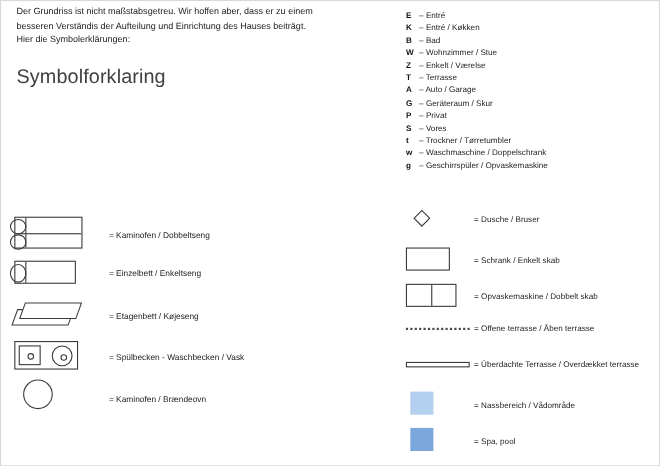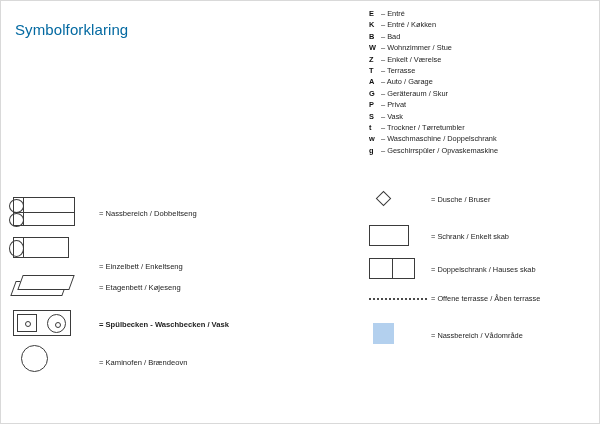--- a/index.html
+++ b/index.html
@@ -31,25 +31,25 @@
     width: 340px;
   }
   .title-de {
     font-size: 17px;
     font-weight: normal;
     letter-spacing: .1px;
     margin: 0 0 9px 0;
     color: #111;
   }
   .title-da {
-    font-size: 15px;
+    font-size: 18px;
     font-weight: normal;
     letter-spacing: .1px;
     margin: 16px 0 8px 0;
-    color: #0369a1;
+    color: #404040;
   }
   .para {
     font-size: 8.2px;
     line-height: 12.6px;
     color: #1d1d1d;
     margin: 0;
     width: 318px;
   }
 
   
@@ -313,65 +313,70 @@
   }
 
   .lbl, .para, .d, .k { user-select: text; }
 </style>
 </head>
 <body>
 
 <div class="page">
 
   <div class="left-col">
+    <p class="para">
+      <span>Der Grundriss ist nicht maßstabsgetreu. Wir hoffen aber, dass er zu einem</span><br>
+      <span>besseren Verständis der Aufteilung und Einrichtung des Hauses beiträgt.</span><br>
+      <span>Hier die Symbolerklärungen:</span>
+    </p>
     <h1 class="title-da">Symbolforklaring</h1>
   </div>
 
   <div class="left-symbols">
 
     <div class="lrow">
       <div class="art">
         <div class="bed bed-double">
           <div class="pillowline" style="left:9px;"></div>
           <div class="midline" style="top:14px;"></div>
           <div class="arc" style="left:-5px; top:1px; width:13px; height:12px;"></div>
           <div class="arc" style="left:-5px; top:15px; width:13px; height:12px;"></div>
         </div>
       </div>
-      <div class="lbl" style="top:12px;">Nassbereich / Dobbeltseng</div>
+      <div class="lbl" style="top:12px;">Kaminofen / Dobbeltseng</div>
     </div>
 
     <div class="lrow">
       <div class="art" style="top:3px;">
         <div class="bed bed-single">
           <div class="pillowline" style="left:9px;"></div>
           <div class="arc" style="left:-5px; top:2px; width:13px; height:15px;"></div>
         </div>
       </div>
-      <div class="lbl" style="top:10px;margin-top:18px;">Einzelbett / Enkeltseng</div>
+      <div class="lbl" style="top:10px;">Einzelbett / Enkeltseng</div>
     </div>
 
     <div class="lrow">
       <div class="art" style="top:4px;">
         <div class="bunk">
           <div class="b1"></div>
           <div class="b2"></div>
         </div>
       </div>
       <div class="lbl" style="top:12px;">Etagenbett / Køjeseng</div>
     </div>
 
     <div class="lrow">
       <div class="art" style="top:2px;">
         <div class="sink">
           <div class="basin"></div>
           <div class="round"></div>
         </div>
       </div>
-      <div class="lbl" style="top:12px;font-weight:bold;">Spülbecken - Waschbecken / Vask</div>
+      <div class="lbl" style="top:12px;">Spülbecken - Waschbecken / Vask</div>
     </div>
 
     <div class="lrow">
       <div class="art" style="top:0px; left:8px;">
         <div class="stove"></div>
       </div>
       <div class="lbl" style="top:13px;">Kaminofen / Brændeovn</div>
     </div>
 
   </div>
@@ -408,21 +413,21 @@
     <div class="lrowitem">
         <span class="k">G</span>
         <span class="d">Geräteraum / Skur</span>
       </div>
     <div class="lrowitem">
         <span class="k">P</span>
         <span class="d">Privat</span>
       </div>
     <div class="lrowitem">
         <span class="k">S</span>
-        <span class="d">Vask</span>
+        <span class="d">Vores</span>
       </div>
     <div class="lrowitem">
         <span class="k">t</span>
         <span class="d">Trockner / Tørretumbler</span>
       </div>
     <div class="lrowitem">
         <span class="k">w</span>
         <span class="d">Waschmaschine / Doppelschrank</span>
       </div>
     <div class="lrowitem">
@@ -444,34 +449,46 @@
       <div class="art" style="top:1px;">
           <div class="cabinet"></div>
         </div>
       <div class="lbl" style="top:8px;">Schrank / Enkelt skab</div>
     </div>
 
     <div class="rrow">
       <div class="art" style="top:1px;">
           <div class="cabinet2"></div>
         </div>
-      <div class="lbl" style="top:8px;">Doppelschrank / Hauses skab</div>
+      <div class="lbl" style="top:8px;">Opvaskemaskine / Dobbelt skab</div>
     </div>
 
     <div class="rrow">
       <div class="art">
           <div class="dotline"></div>
         </div>
       <div class="lbl" style="top:4px;">Offene terrasse / Åben terrasse</div>
     </div>
 
+    <div class="rrow">
+      <div class="art">
+          <div class="solidbar"></div>
+        </div>
+      <div class="lbl" style="top:4px;">Überdachte Terrasse / Overdækket terrasse</div>
+    </div>
 
     <div class="rrow">
       <div class="art" style="top:0px;">
           <div class="swatch" style="background:#b3d0ee;"></div>
         </div>
       <div class="lbl" style="top:8px;">Nassbereich / Vådområde</div>
     </div>
 
+    <div class="rrow">
+      <div class="art" style="top:0px;">
+          <div class="swatch" style="background:#7ba7dd;"></div>
+        </div>
+      <div class="lbl" style="top:8px;">Spa, pool</div>
+    </div>
 
   </div>
 
 </div>
 
 </body></html>

